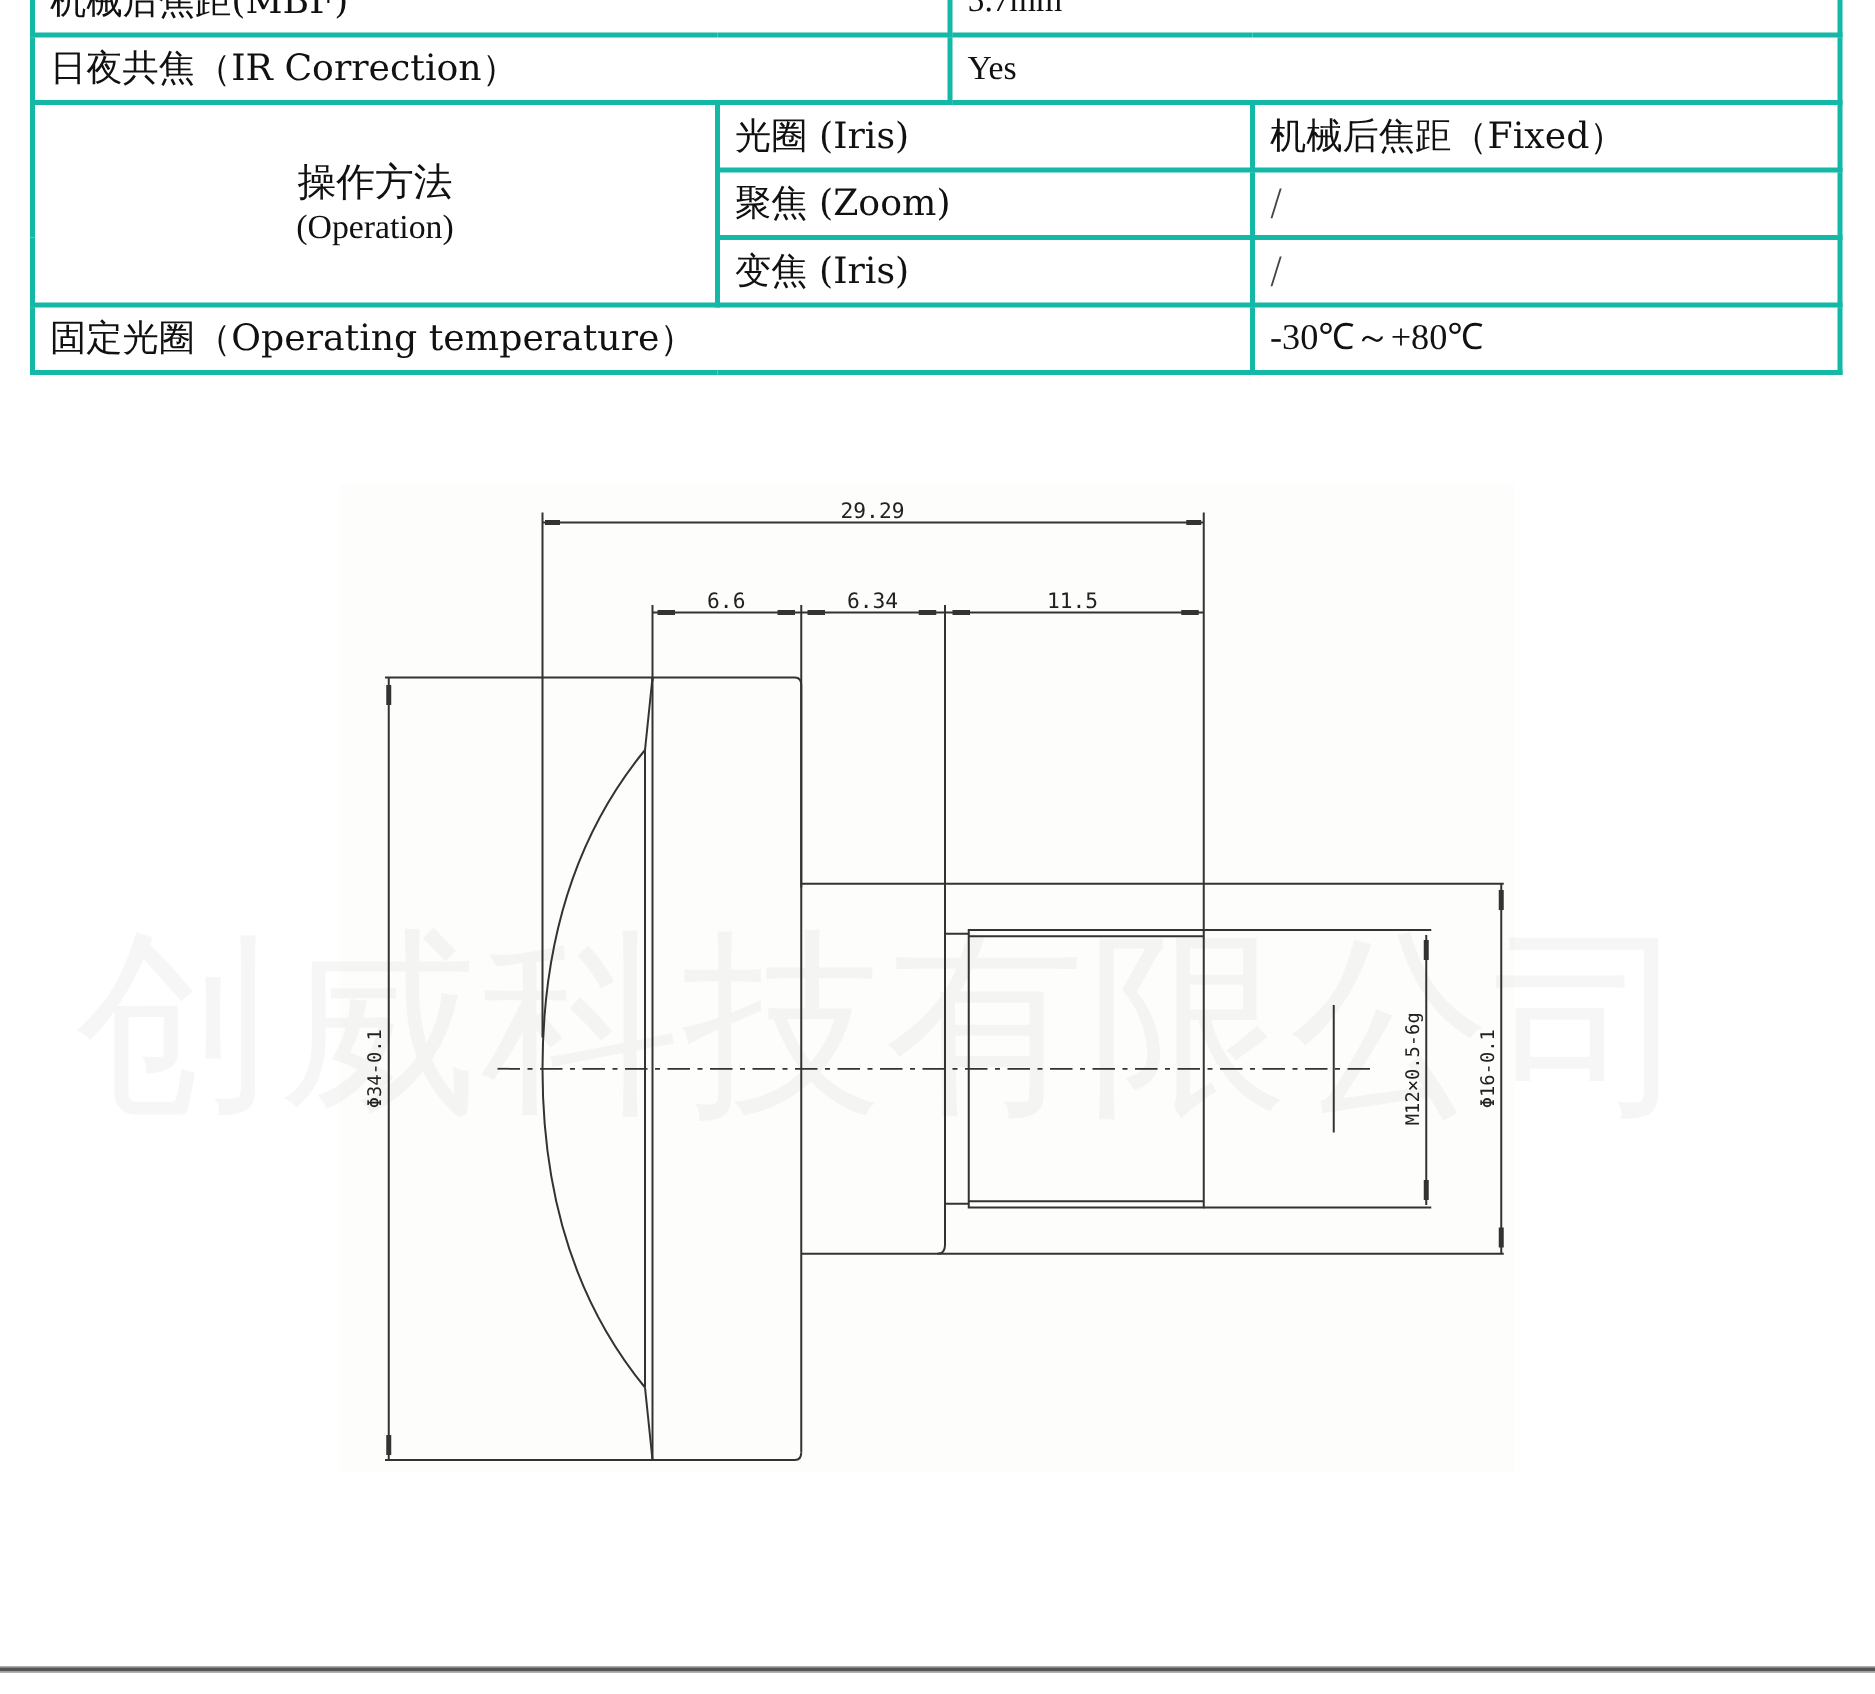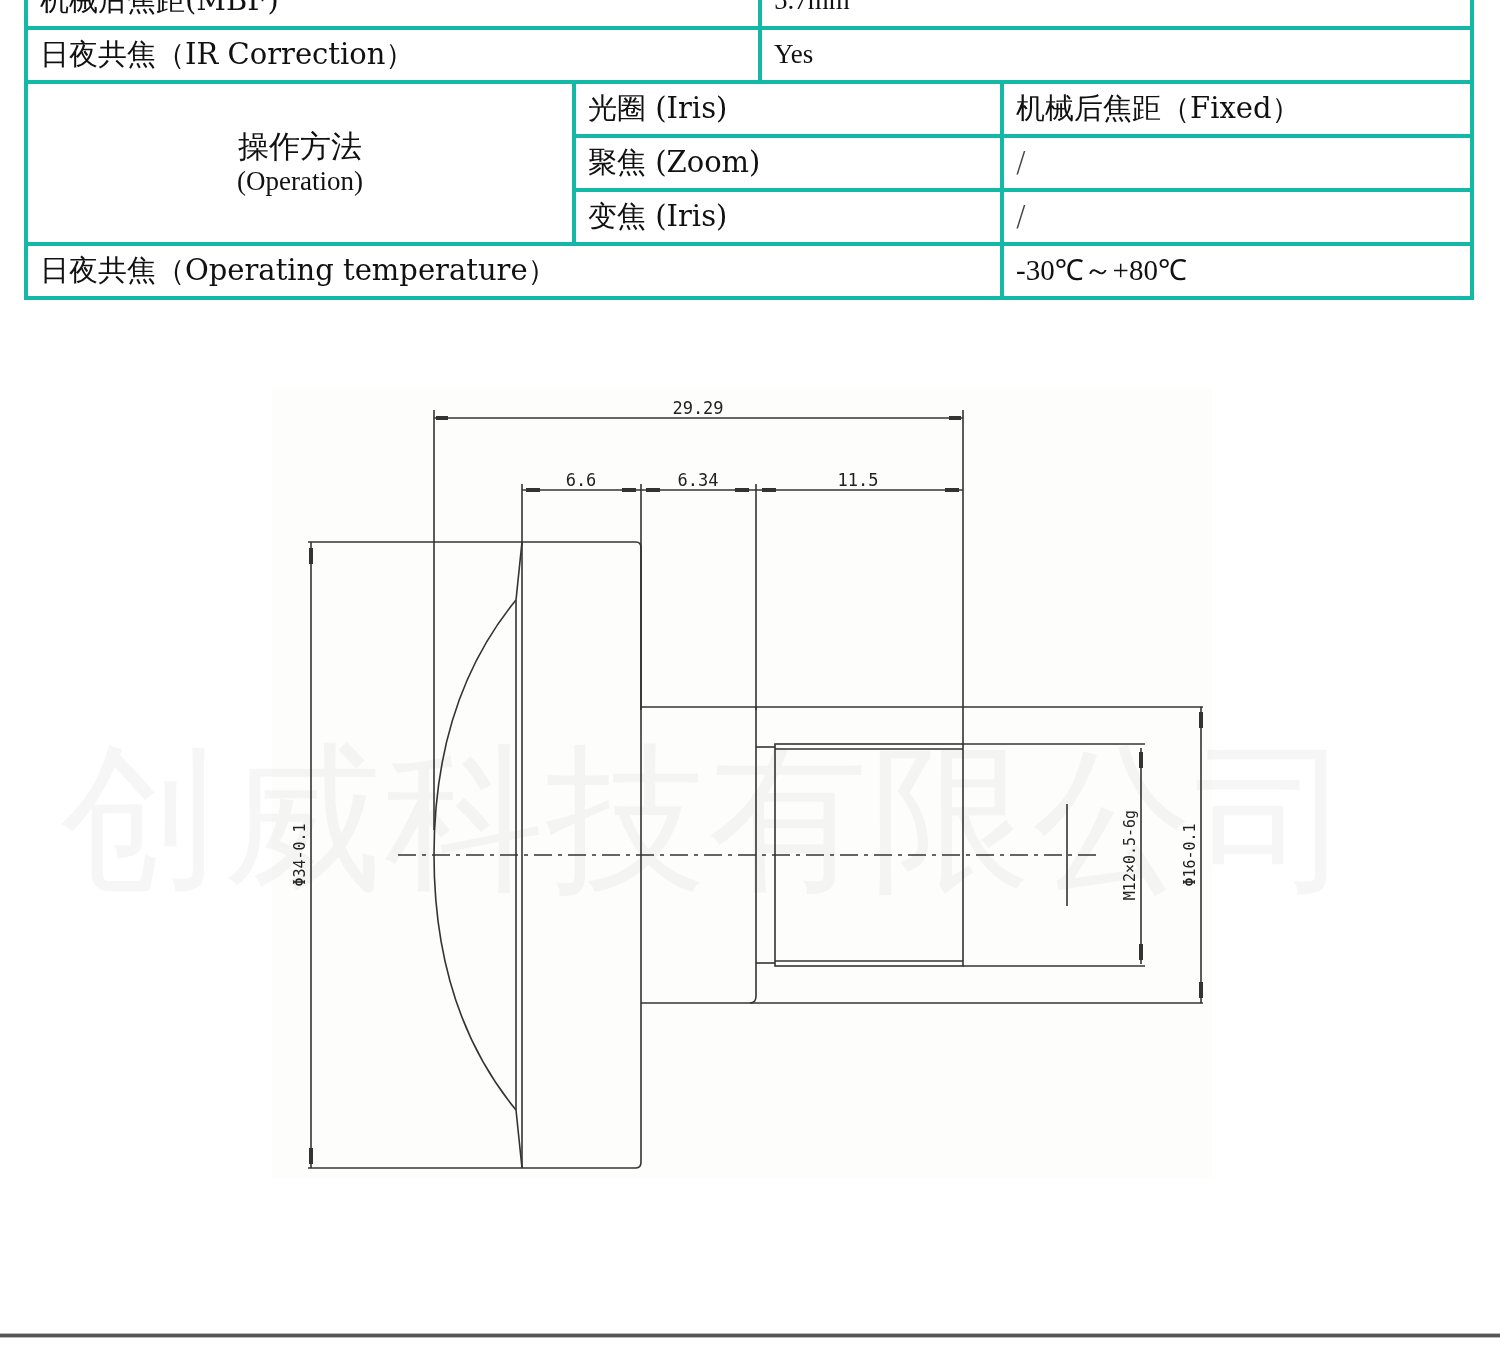--- a/index.html
+++ b/index.html
@@ -53,21 +53,21 @@
   </tr>
   <tr>
     <td colspan="2">聚焦 (Zoom)</td>
     <td class="slash">/</td>
   </tr>
   <tr>
     <td colspan="2">变焦 (Iris)</td>
     <td class="slash">/</td>
   </tr>
   <tr>
-    <td colspan="3">日夜共焦（Operating temperature）</td>
+    <td colspan="3">固定光圈（Operating temperature）</td>
     <td style="font-family:'Liberation Serif',serif;margin-top:20px;">-30℃～+80℃</td>
   </tr>
 </tbody>
   </table>
 
 <div class="drawing-bg"></div>
 
 <div class="watermark">创威科技有限公司</div>
 
 <svg class="drawing" width="1500" height="1355" viewBox="0 0 1500 1355" xmlns="http://www.w3.org/2000/svg">

